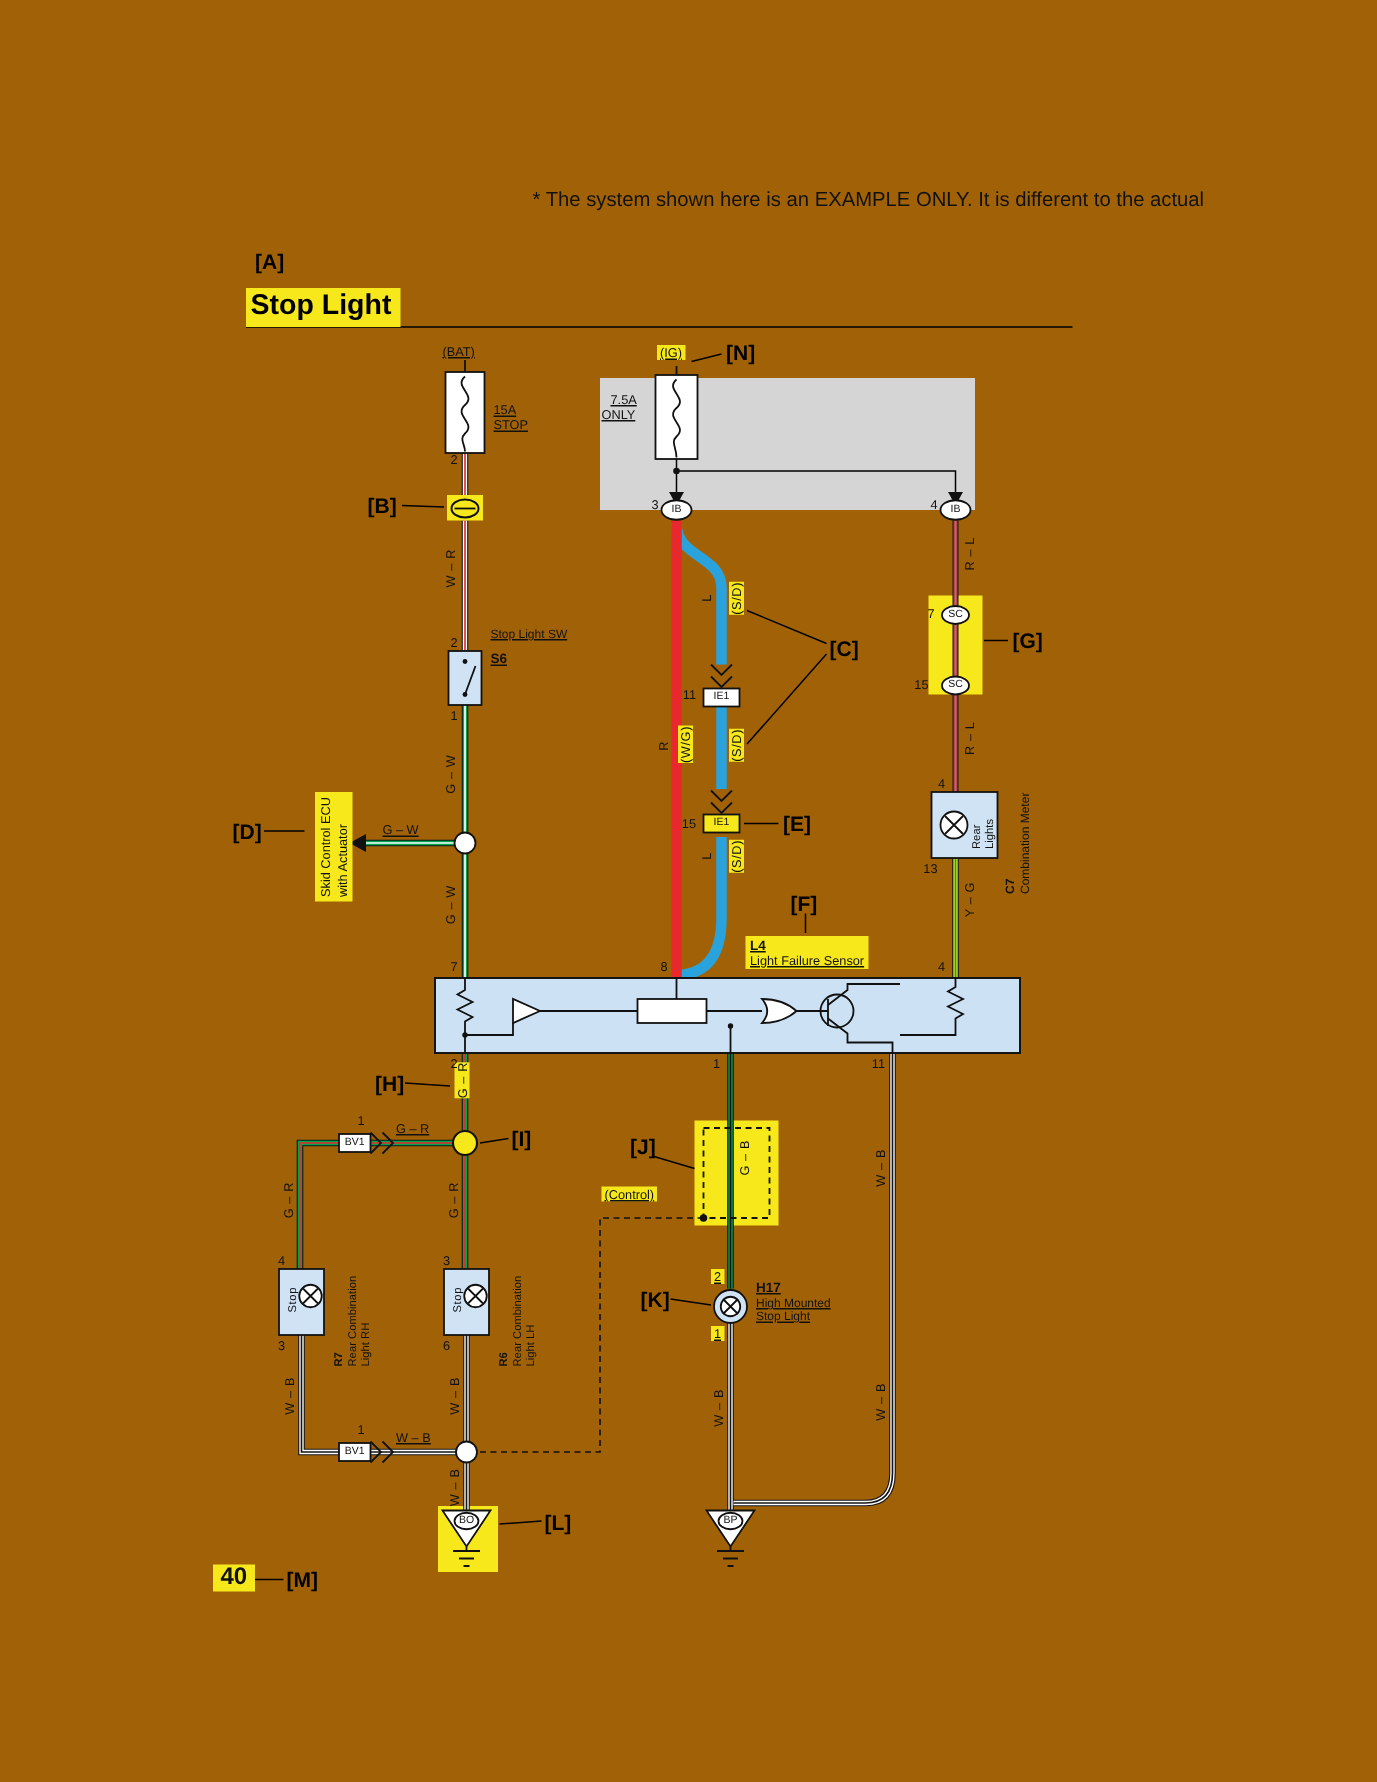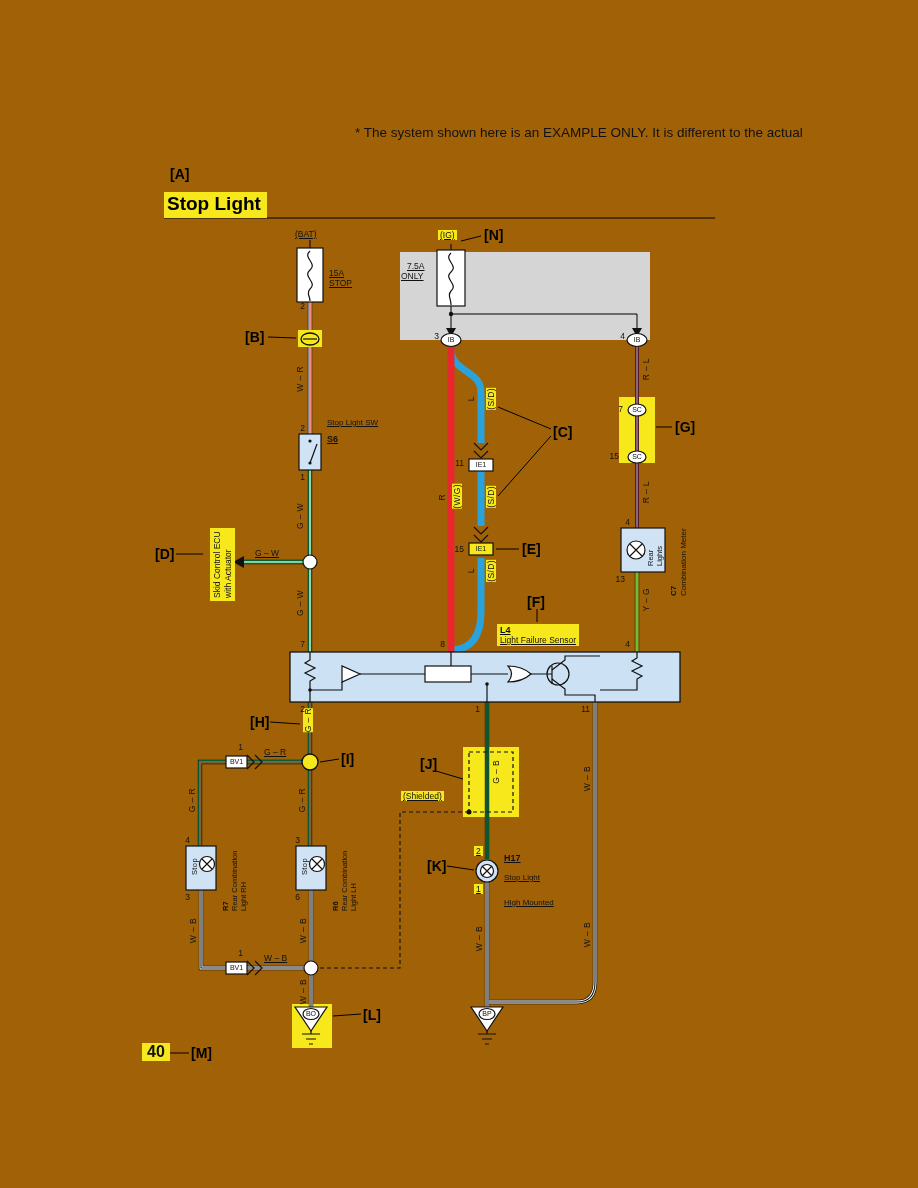--- a/index.html
+++ b/index.html
@@ -301,24 +301,24 @@
   <div class="vtext f75" style="left:190px;top:858px;font-size:7.5px;">Stop</div>
 
   <div class="rot" style="left:331px;top:911px;">
     <div class="b">R6</div>
     <div>Rear Combination</div>
     <div>Light LH</div>
   </div>
   <div class="vtext f75" style="left:300px;top:858px;font-size:7.5px;">Stop</div>
 
   <div class="lbl f9 b" style="left:504px;top:853px;">H17</div>
-  <div class="lbl f8" style="left:504px;top:898px;">High Mounted</div>
+  <div class="lbl f8" style="left:504px;top:864px;">High Mounted</div>
   <div class="lbl f8" style="left:504px;top:873px;">Stop Light</div>
 
-  <div class="lbl f85 hl" style="left:401px;top:791px;padding:0 2px;">(Shielded)</div>
+  <div class="lbl f85 hl" style="left:401px;top:791px;padding:0 2px;">(Control)</div>
 
   <div class="ctext" style="left:441px;top:336px;width:20px;">IB</div>
   <div class="ctext" style="left:627px;top:336px;width:20px;">IB</div>
   <div class="ctext" style="left:628px;top:406px;width:18px;">SC</div>
   <div class="ctext" style="left:628px;top:453px;width:18px;">SC</div>
   <div class="ctext" style="left:469px;top:461px;width:24px;">IE1</div>
   <div class="ctext" style="left:469px;top:545px;width:24px;">IE1</div>
   <div class="ctext" style="left:226px;top:758px;width:21px;">BV1</div>
   <div class="ctext" style="left:226px;top:964px;width:21px;">BV1</div>
   <div class="ctext" style="left:303px;top:1010px;width:16px;">BO</div>

